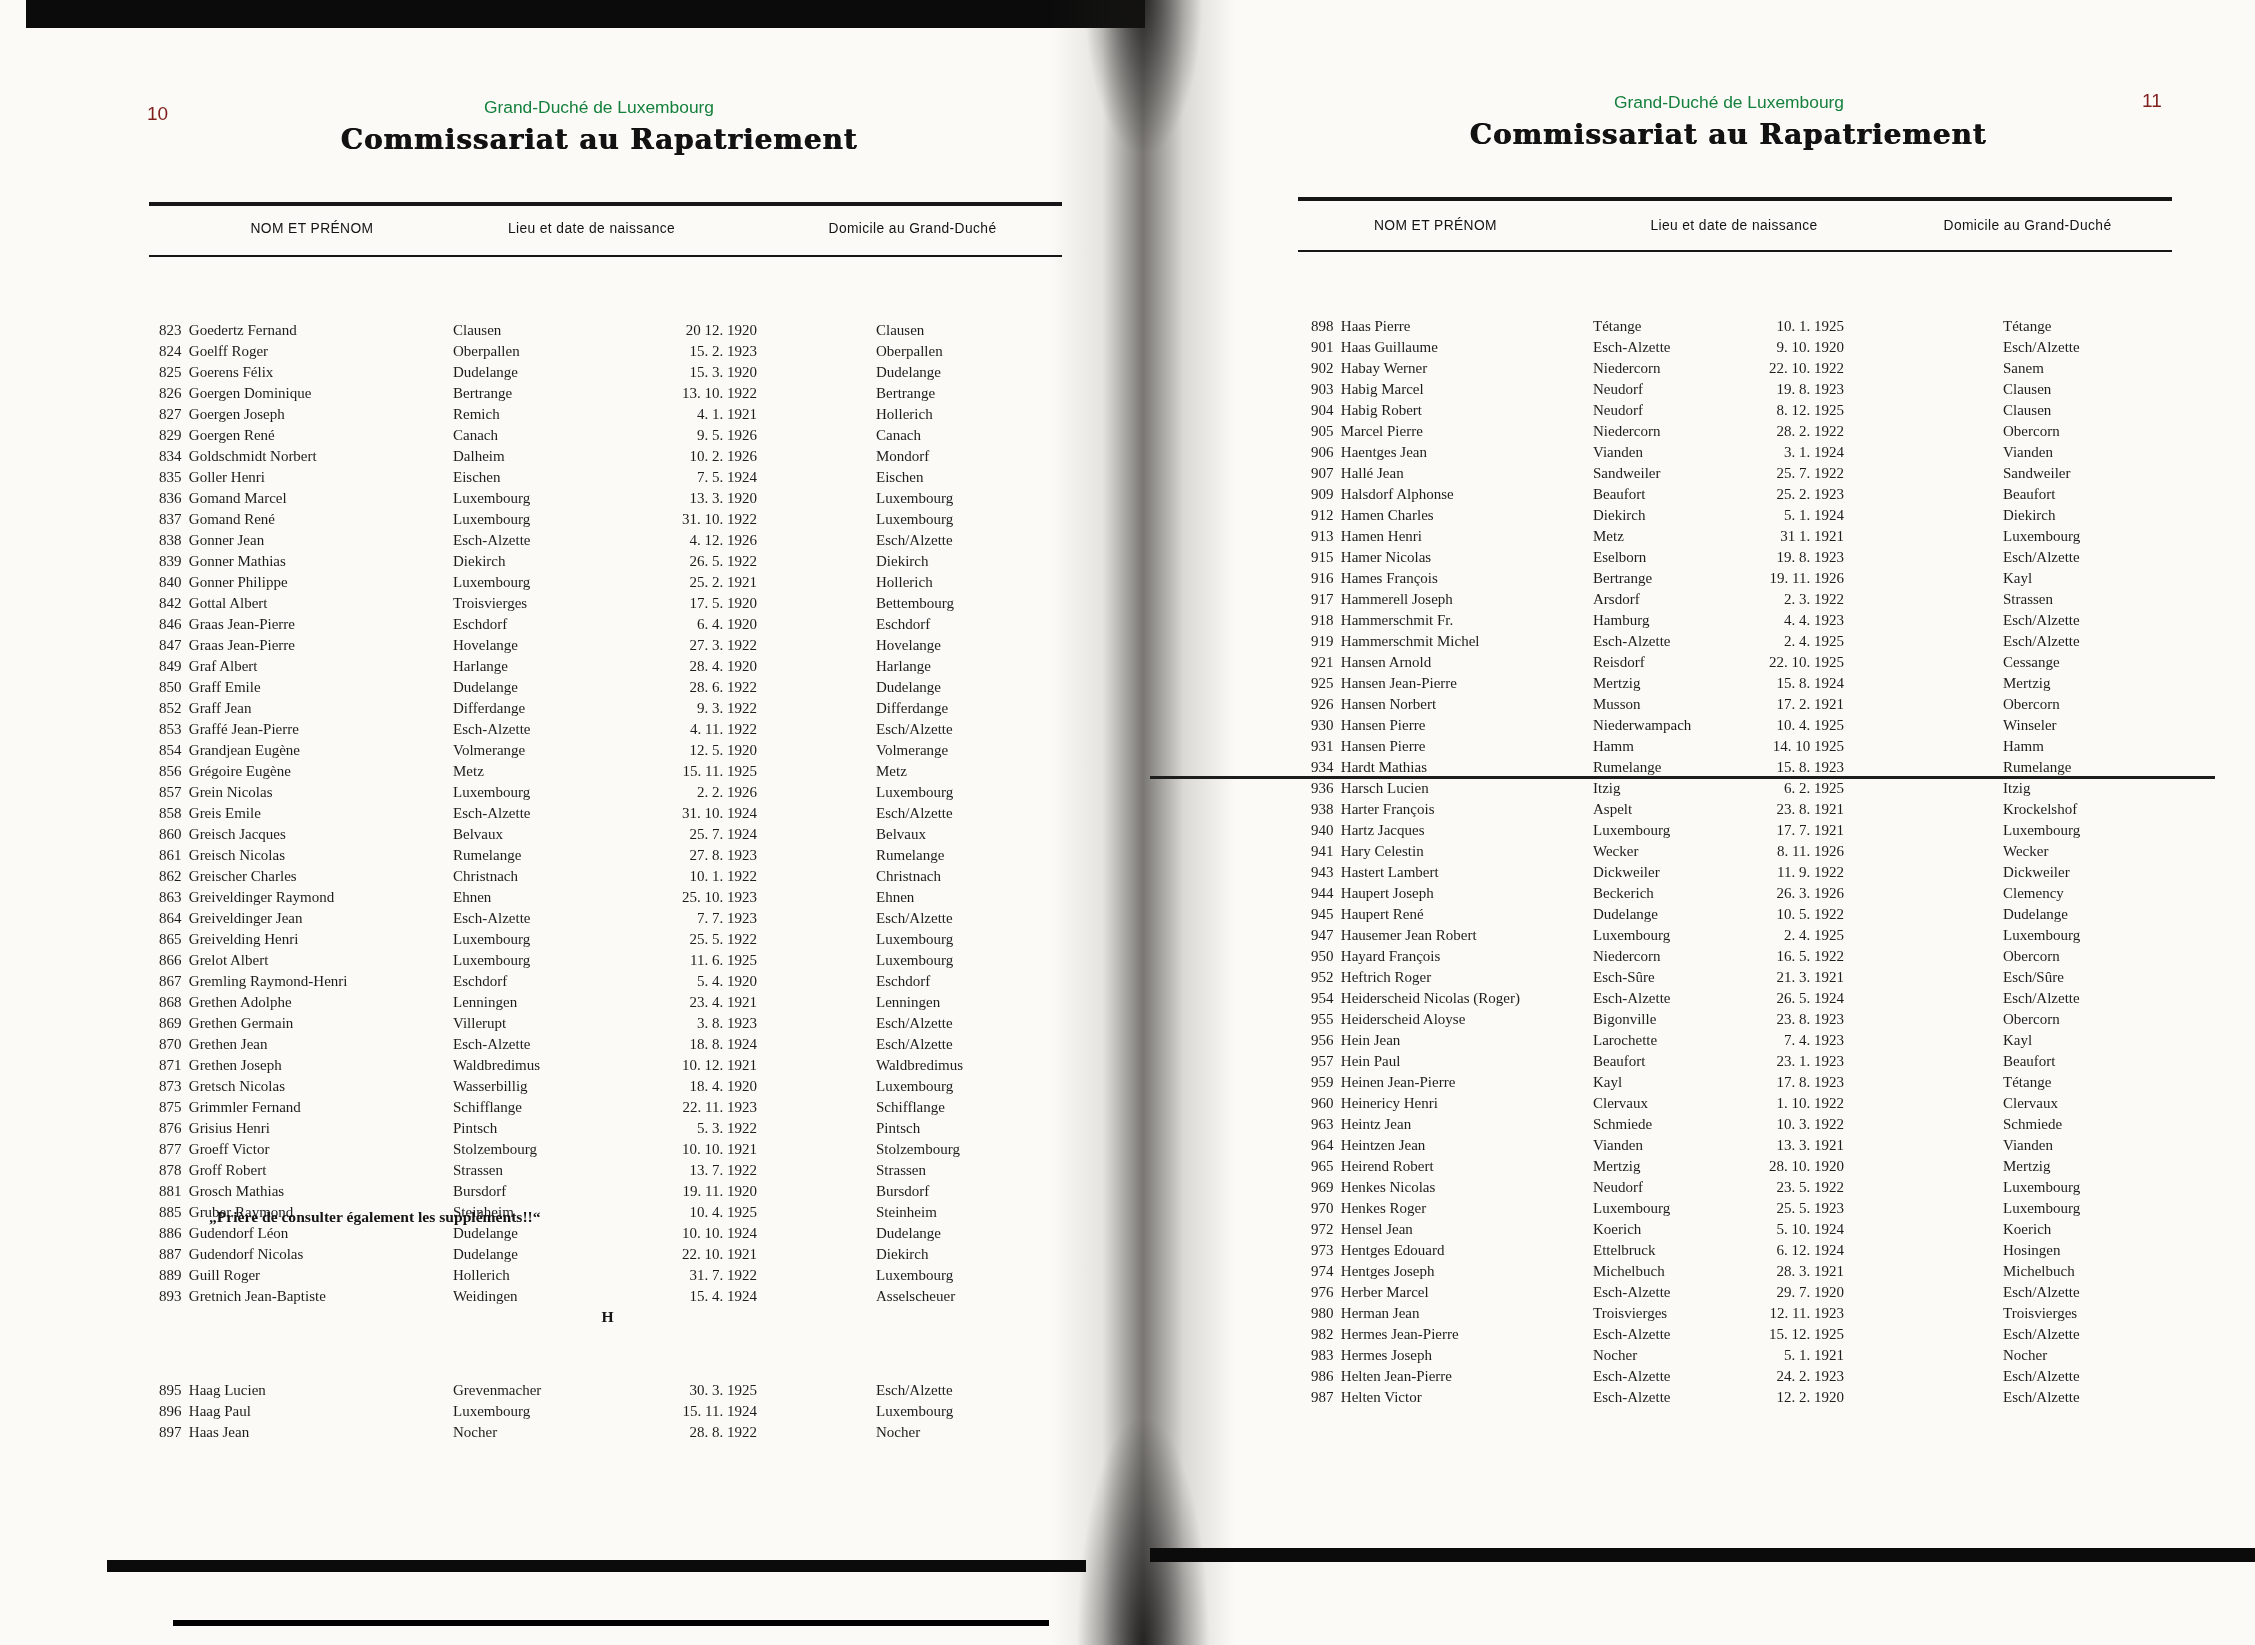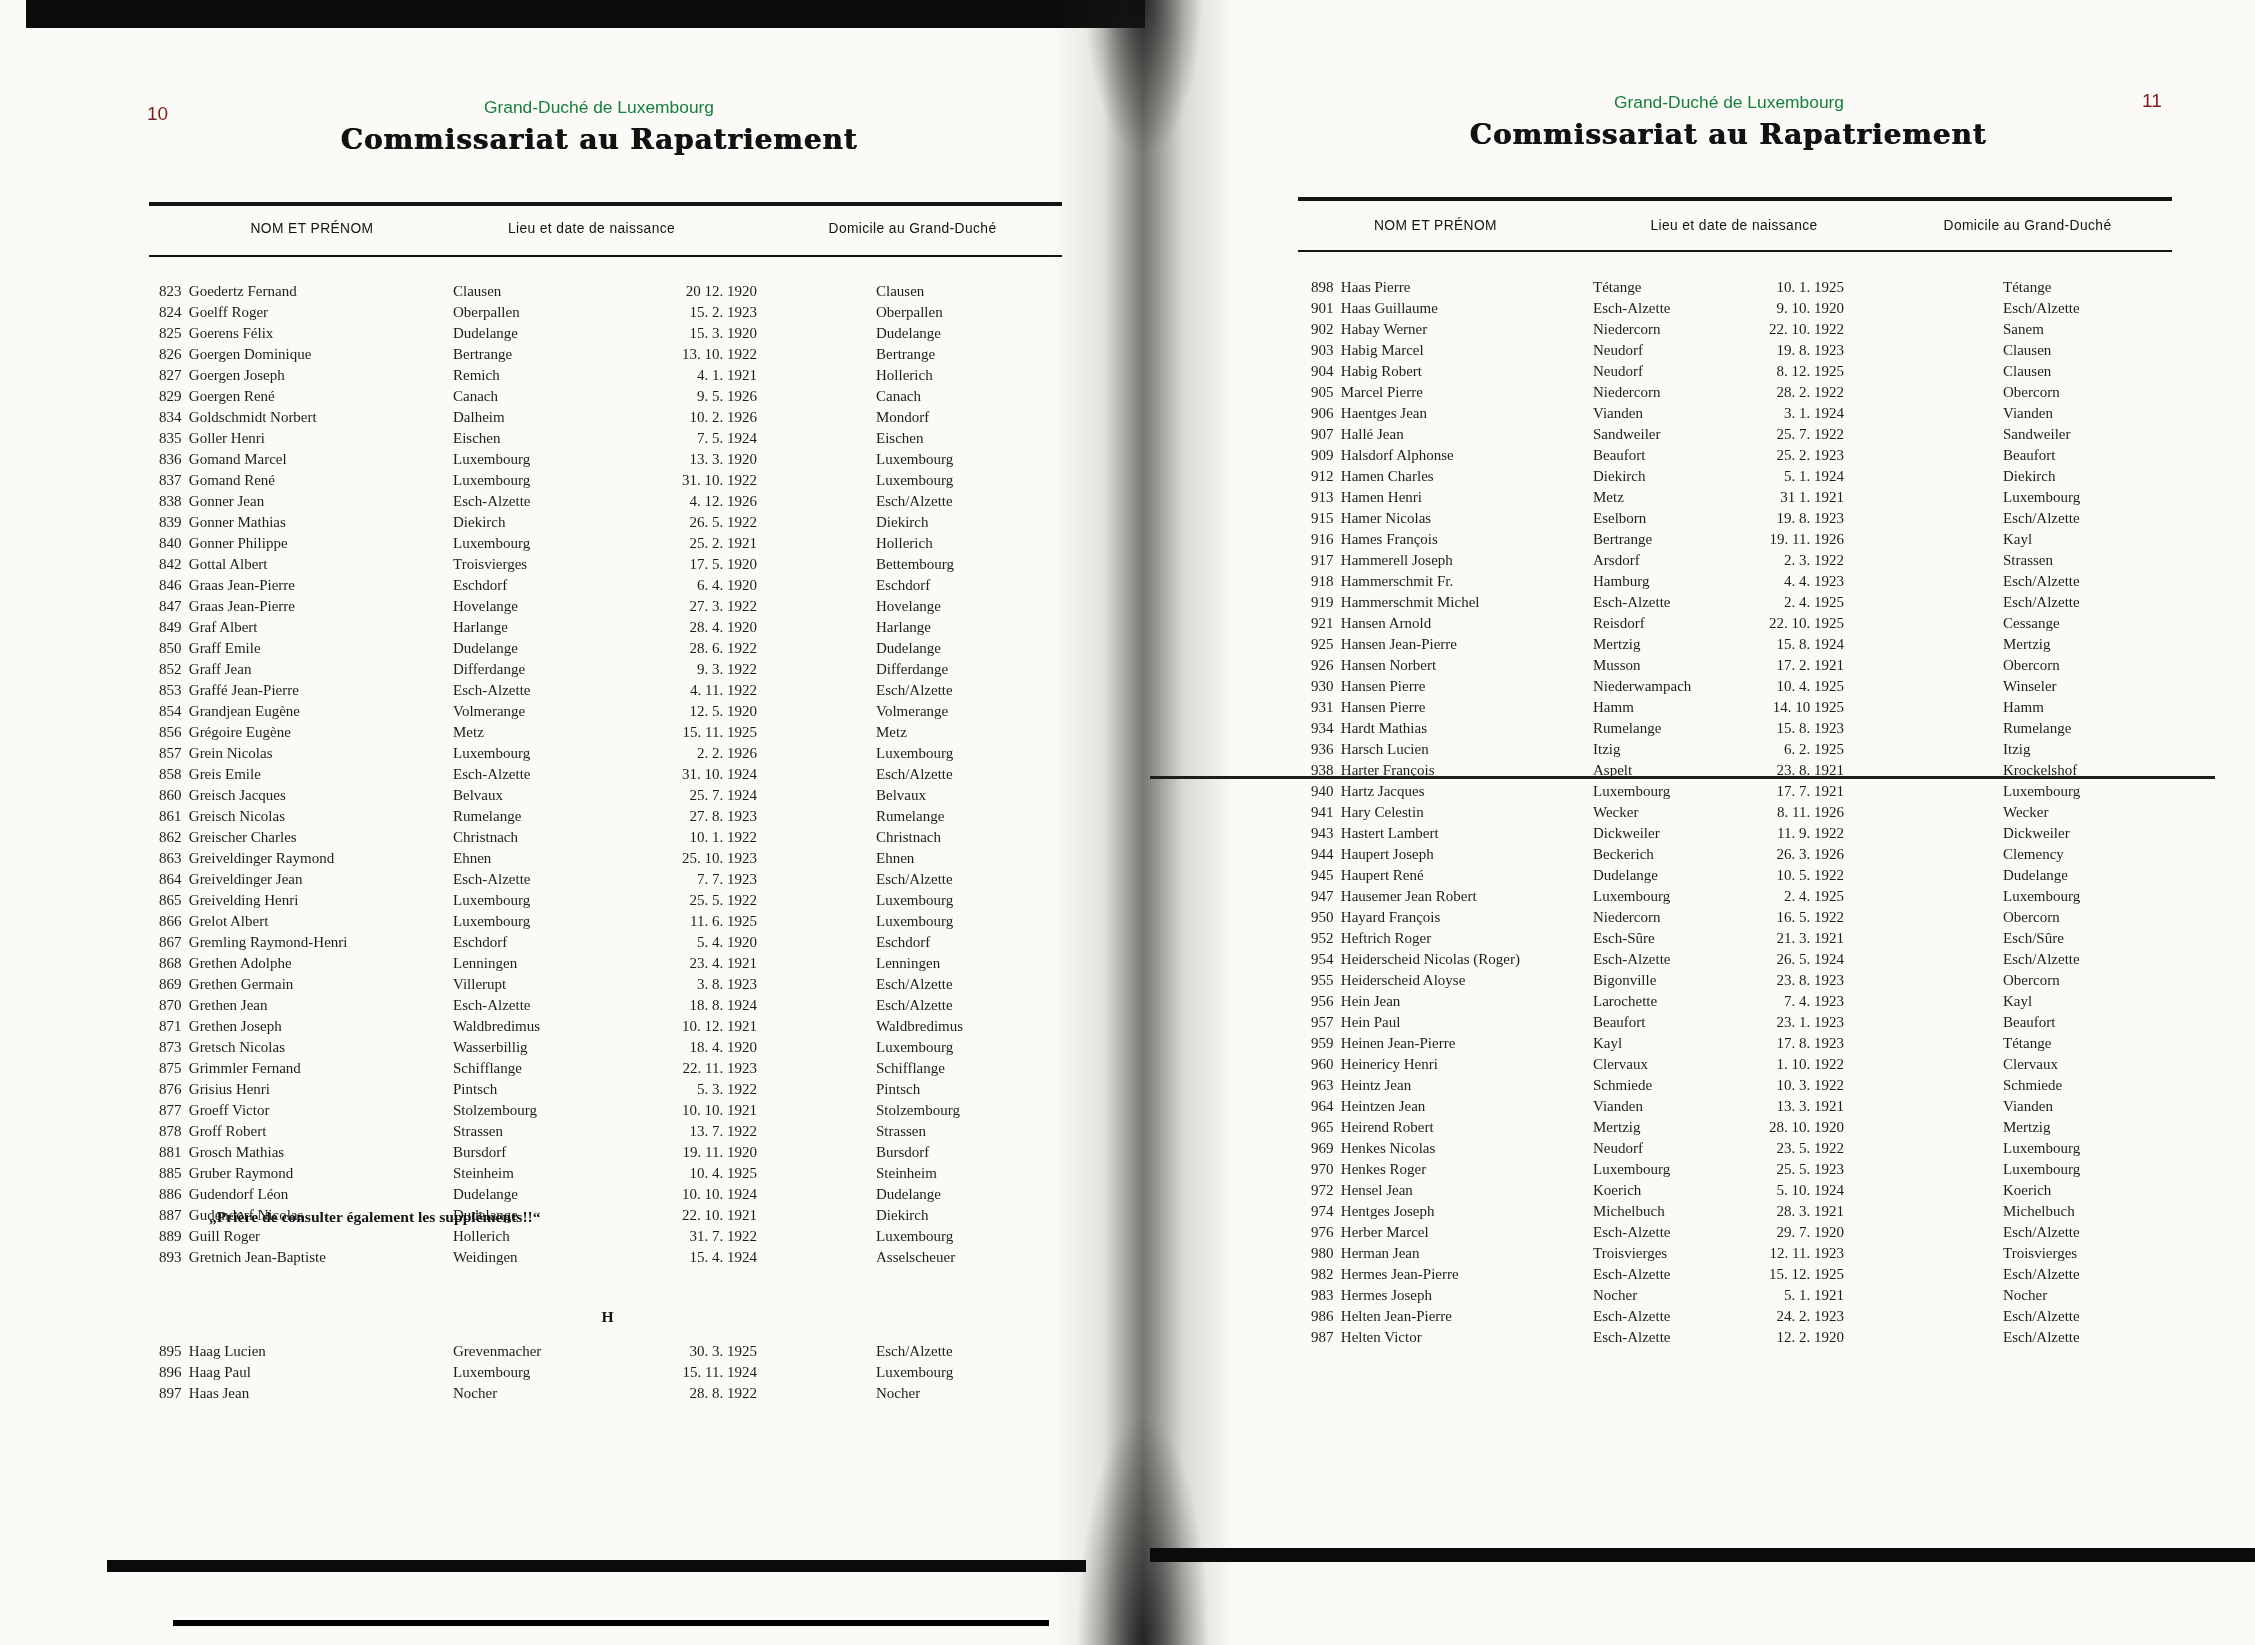--- a/index.html
+++ b/index.html
@@ -44,21 +44,21 @@
   .ch{position:absolute;font-family:"Liberation Sans",sans-serif;font-size:13.8px;
       letter-spacing:0.4px;text-align:center;color:#141414;}
   #chl-name{left:200px;top:221px;width:224px;}
   #chl-birth{left:465px;top:221px;width:253px;}
   #chl-dom{left:786px;top:221px;width:253px;}
   #chr-name{left:1330px;top:218px;width:211px;}
   #chr-birth{left:1622px;top:218px;width:224px;}
   #chr-dom{left:1912px;top:218px;width:231px;}
 
   
-  .rows{position:absolute;font-size:15px;color:#1e1d1b;}
+  .rows{position:absolute;font-size:15px;color:#1e1d1b;margin-top:39px;}
   #rows-l1{left:152px;top:281px;width:911px;}
   #rows-l2{left:152px;top:1341px;width:911px;}
   #rows-r{left:1304px;top:277px;width:882px;}
   .row{display:grid;height:21px;line-height:21px;white-space:nowrap;}
   .rows-left .row{grid-template-columns:35px 266px 196px 108px auto;}
   .rows-right .row{grid-template-columns:35px 254px 145px 106px auto;}
   .c{overflow:visible;}
   .c-no{text-align:right;padding-right:5.5px;}
   .c-name{padding-left:1.8px;}
   .c-date{text-align:right;}
@@ -758,20 +758,27 @@
           <span class="c c-domicile">Luxembourg</span>
         </div>
         <div class="row">
           <span class="c c-no">972</span>
           <span class="c c-name">Hensel Jean</span>
           <span class="c c-place">Koerich</span>
           <span class="c c-date">5. 10. 1924</span>
           <span class="c c-domicile">Koerich</span>
         </div>
         <div class="row">
+          <span class="c c-no">973</span>
+          <span class="c c-name">Hentges Edouard</span>
+          <span class="c c-place">Ettelbruck</span>
+          <span class="c c-date">6. 12. 1924</span>
+          <span class="c c-domicile">Hosingen</span>
+        </div>
+        <div class="row">
           <span class="c c-no">974</span>
           <span class="c c-name">Hentges Joseph</span>
           <span class="c c-place">Michelbuch</span>
           <span class="c c-date">28. 3. 1921</span>
           <span class="c c-domicile">Michelbuch</span>
         </div>
         <div class="row">
           <span class="c c-no">976</span>
           <span class="c c-name">Herber Marcel</span>
           <span class="c c-place">Esch-Alzette</span>

